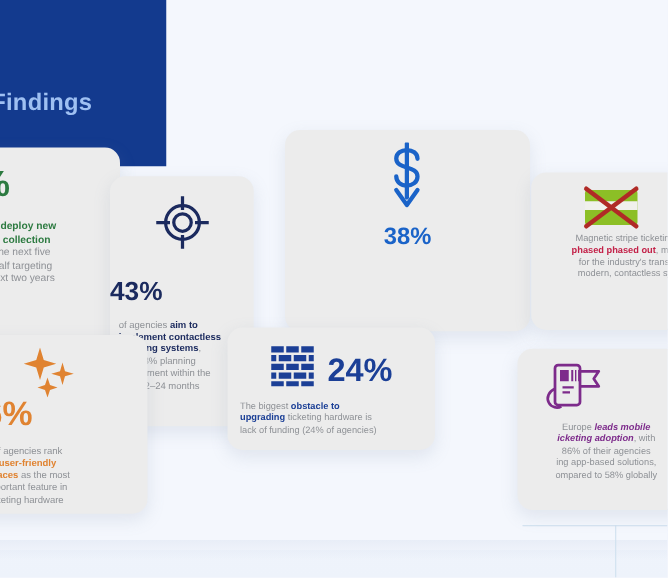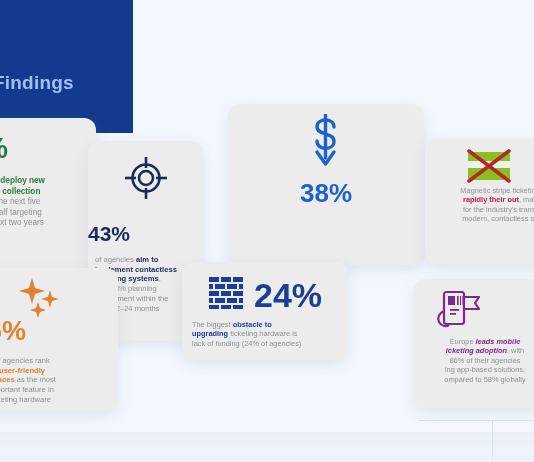--- a/index.html
+++ b/index.html
@@ -81,34 +81,34 @@
     position:absolute;left:7px;top:114px;width:101px;
     font-size:7.6px;
   }
   
   #card-38{left:228px;top:104px;width:196px;height:161px;}
   #card-38 .icon{
     position:absolute;left:0;top:10px;width:196px;text-align:center;
   }
   #card-38 .stat{
     position:absolute;left:0;top:76px;width:196px;text-align:center;
-    font-size:26px;color:#1a63c8;
+    font-size:19px;color:#1a63c8;
   }
   #card-38 .body-text{
     position:absolute;left:12px;top:108px;width:172px;
     font-size:7.6px;text-align:center;
   }
   #card-38 .body-text b{color:#1a63c8;}
   
   #card-24{left:182px;top:262px;width:166px;height:98px;}
   #card-24 .row{
     position:absolute;left:0;top:14px;width:166px;
     display:flex;align-items:center;justify-content:center;gap:10px;
   }
-  #card-24 .stat{font-size:34px;color:#1b3f96;}
+  #card-24 .stat{font-size:26px;color:#1b3f96;}
   #card-24 .body-text{
     position:absolute;left:10px;top:58px;width:146px;
     font-size:7.4px;
   }
   #card-24 .body-text b{color:#1b3f96;}
   
   #card-66{left:-74px;top:268px;width:192px;height:143px;}
   #card-66 .icon{
     position:absolute;left:92px;top:10px;
   }
@@ -228,21 +228,21 @@
 
 <div class="card" id="card-mag">
   <div class="icon">
     <svg width="48" height="36" viewBox="0 0 48 36">
       <rect x="3" y="4" width="42" height="28" rx="2.5" fill="#8cbf26"></rect>
       <rect x="3" y="13" width="42" height="7" fill="#f0f0ec"></rect>
       <line x1="4" y1="3" x2="44" y2="33" stroke="#b02a26" stroke-width="3.6" stroke-linecap="round"></line>
       <line x1="44" y1="3" x2="4" y2="33" stroke="#b02a26" stroke-width="3.6" stroke-linecap="round"></line>
     </svg>
   </div>
-  <div class="body-text">Magnetic stripe ticketing<br><b>rapidly their out</b>, mak<br>for the industry's transi<br>modern, contactless sy</div>
+  <div class="body-text">Magnetic stripe ticketing<br><b>phased phased out</b>, mak<br>for the industry's transi<br>modern, contactless sy</div>
 </div>
 
 <div class="card" id="card-eu">
   <div class="icon">
     <svg width="52" height="44" viewBox="0 0 52 44">
       <g fill="none" stroke="#7d2b8b" stroke-width="2.2" stroke-linejoin="round">
         <rect x="12" y="3" width="20" height="32" rx="2.5"></rect>
         <path d="M32 8 L47 8 L43 14 L47 20 L32 20"></path>
         <path d="M12 22 C7 24 5 29 7 33 C9 37 14 38 17 36"></path>
       </g>

